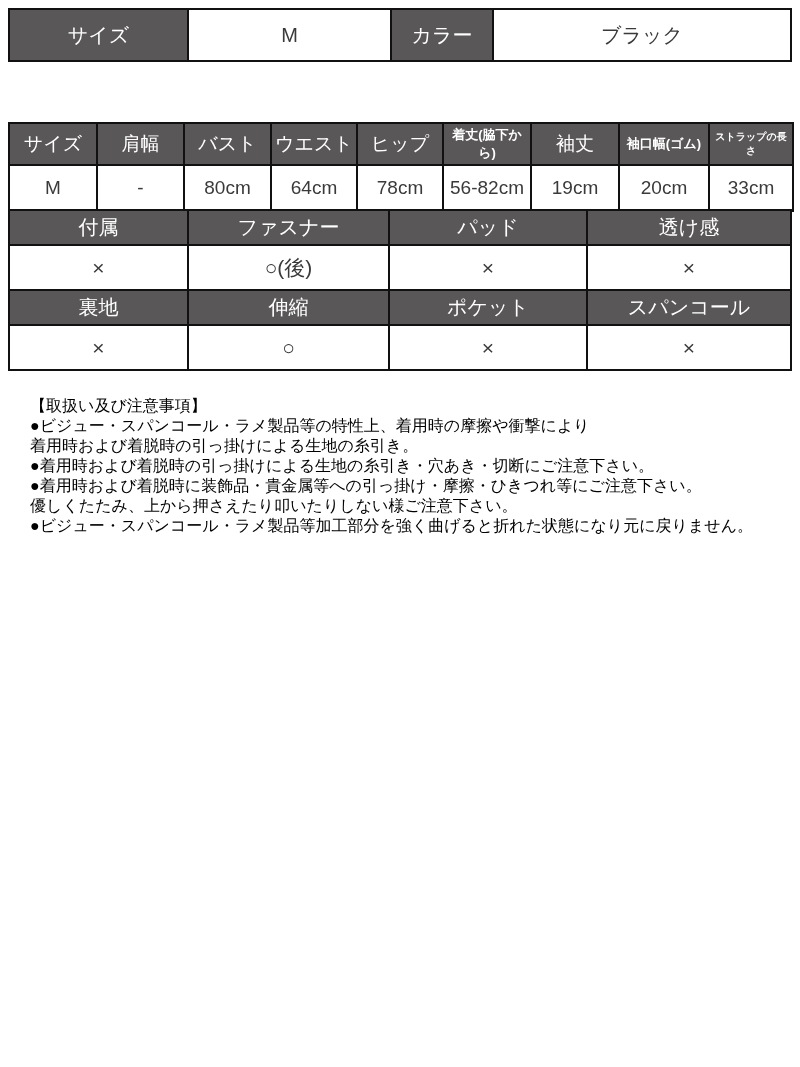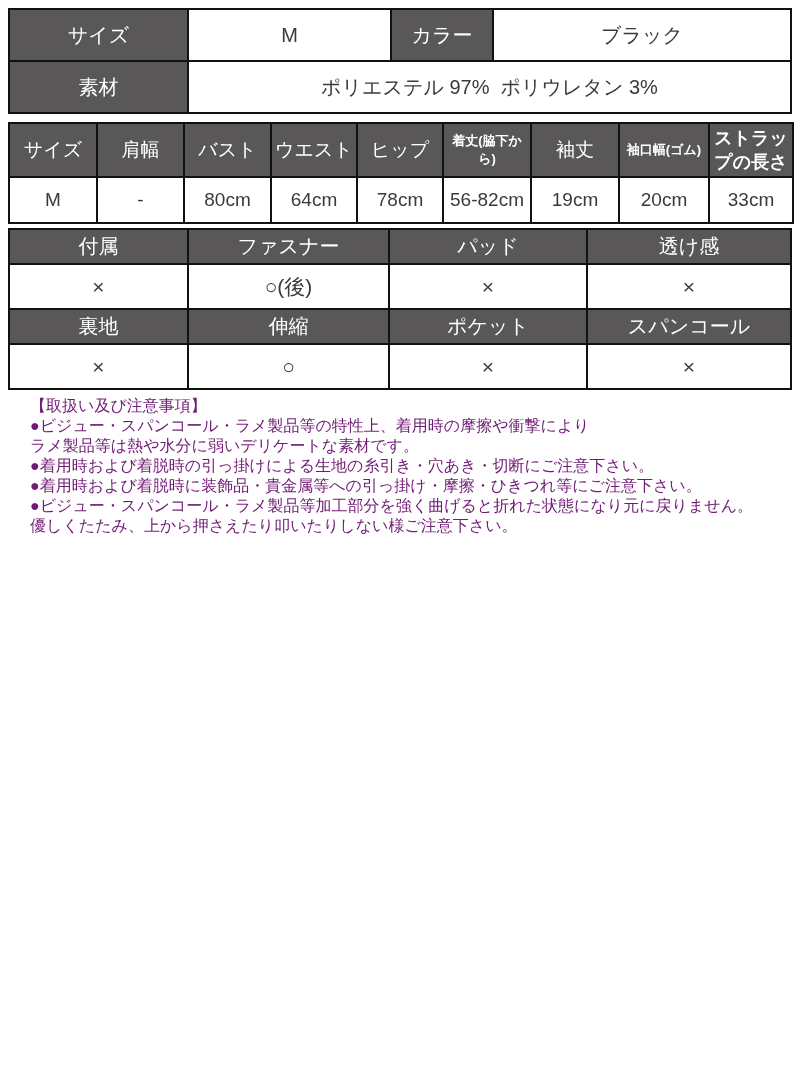--- a/index.html
+++ b/index.html
@@ -34,35 +34,35 @@
     color: #ffffff;
   }
   
   #spec-table { left: 8px; top: 8px; width: 782px; }
   #spec-table td { height: 46px; font-size: 20px; }
   #spec-table .val { white-space: pre; }
   
   #measure-table { left: 8px; top: 122px; width: 784px; }
   #measure-table .hrow td { height: 27px; font-size: 19px; }
   #measure-table .hrow td.small { font-size: 13px; font-weight: bold; }
-  #measure-table .hrow td.xsmall { font-size: 18px; font-weight: bold; margin-top: 48px; }
+  #measure-table .hrow td.xsmall { font-size: 10px; font-weight: bold; margin-top: 48px; }
   #measure-table .vrow td { height: 40px; font-size: 19px; }
   
-  #feature-table { left: 8px; top: 228px; width: 782px; }
+  #feature-table { left: 8px; top: 209px; width: 782px; }
   #feature-table .hrow td { height: 29px; font-size: 20px; }
   #feature-table .vrow td { height: 39px; font-size: 21px; }
   
   .notes {
     position: absolute;
     left: 30px;
     top: 396px;
     width: 745px;
     font-size: 16px;
     line-height: 20px;
-    color: #701a75;
+    color: #000000;
     letter-spacing: 0px;
   }
   .notes div { white-space: nowrap; }
 </style>
 </head>
 <body>
 
 <div class="page">
 
   <table id="spec-table">
@@ -71,24 +71,20 @@
         <col style="width:203px">
         <col style="width:102px">
         <col style="width:298px">
     </colgroup>
     <tbody>
         <tr>
       <td class="hdr">サイズ</td>
       <td class="val">M</td>
       <td class="hdr">カラー</td>
       <td class="val">ブラック</td>
-    </tr>
-    <tr>
-      <td class="hdr">素材</td>
-      <td class="val" colspan="3">ポリエステル 97%  ポリウレタン 3%</td>
     </tr>
   </tbody>
     </table>
 
   <table id="measure-table">
     <colgroup>
       <col style="width:88px">
         <col style="width:87px">
         <col style="width:87px">
         <col style="width:86px">
@@ -155,20 +151,20 @@
       <td>○</td>
       <td>×</td>
       <td>×</td>
     </tr>
   </tbody>
     </table>
 
   <div class="notes">
     <div>【取扱い及び注意事項】</div>
     <div>●ビジュー・スパンコール・ラメ製品等の特性上、着用時の摩擦や衝撃により</div>
-    <div>ラメ製品等は熱や水分に弱いデリケートな素材です。</div>
+    <div>着用時および着脱時の引っ掛けによる生地の糸引き。</div>
     <div>●着用時および着脱時の引っ掛けによる生地の糸引き・穴あき・切断にご注意下さい。</div>
     <div>●着用時および着脱時に装飾品・貴金属等への引っ掛け・摩擦・ひきつれ等にご注意下さい。</div>
+    <div>優しくたたみ、上から押さえたり叩いたりしない様ご注意下さい。</div>
     <div>●ビジュー・スパンコール・ラメ製品等加工部分を強く曲げると折れた状態になり元に戻りません。</div>
-    <div>優しくたたみ、上から押さえたり叩いたりしない様ご注意下さい。</div>
   </div>
 
 </div>
 
 </body></html>

